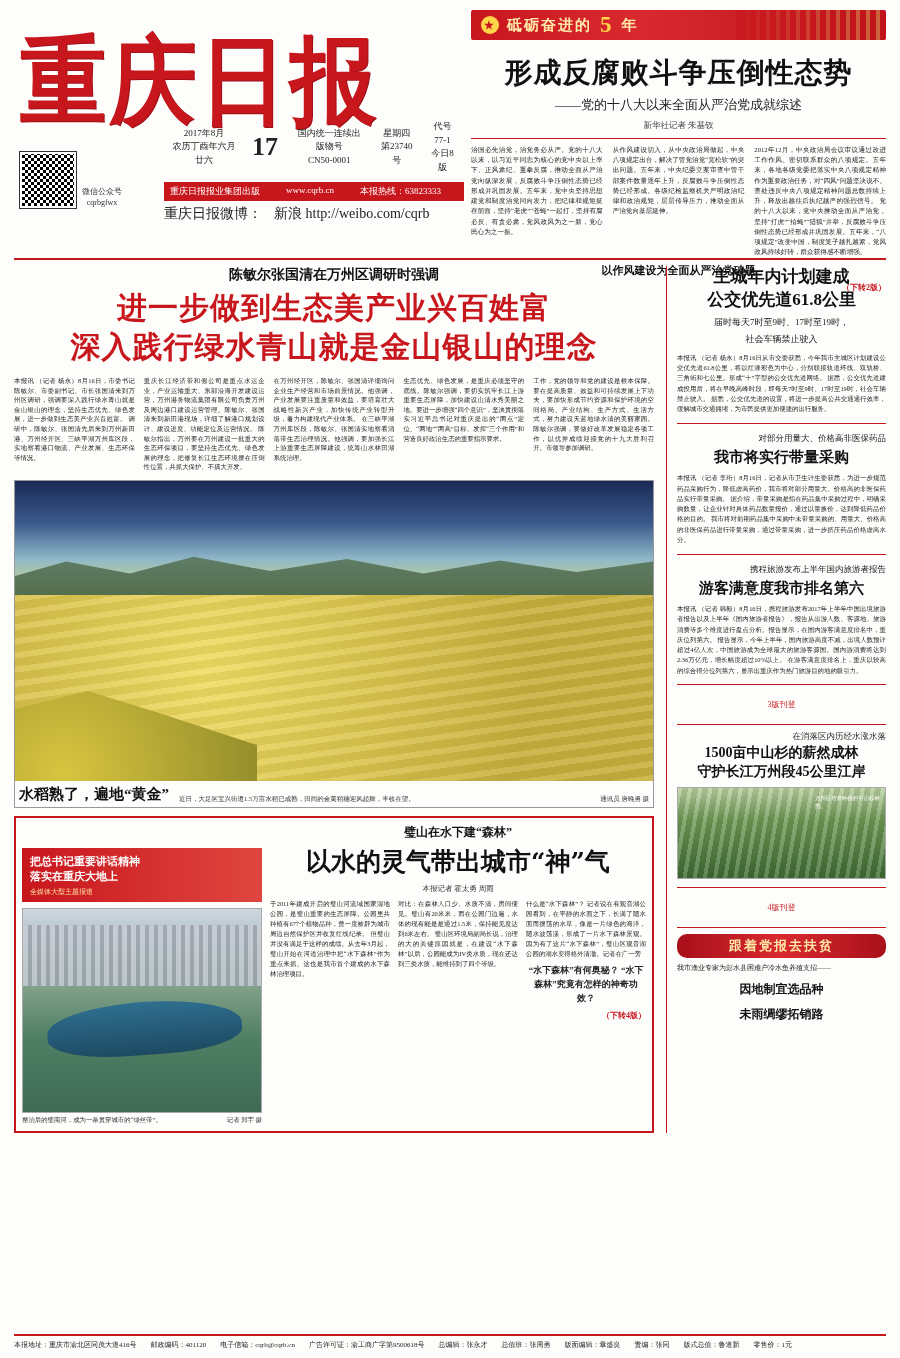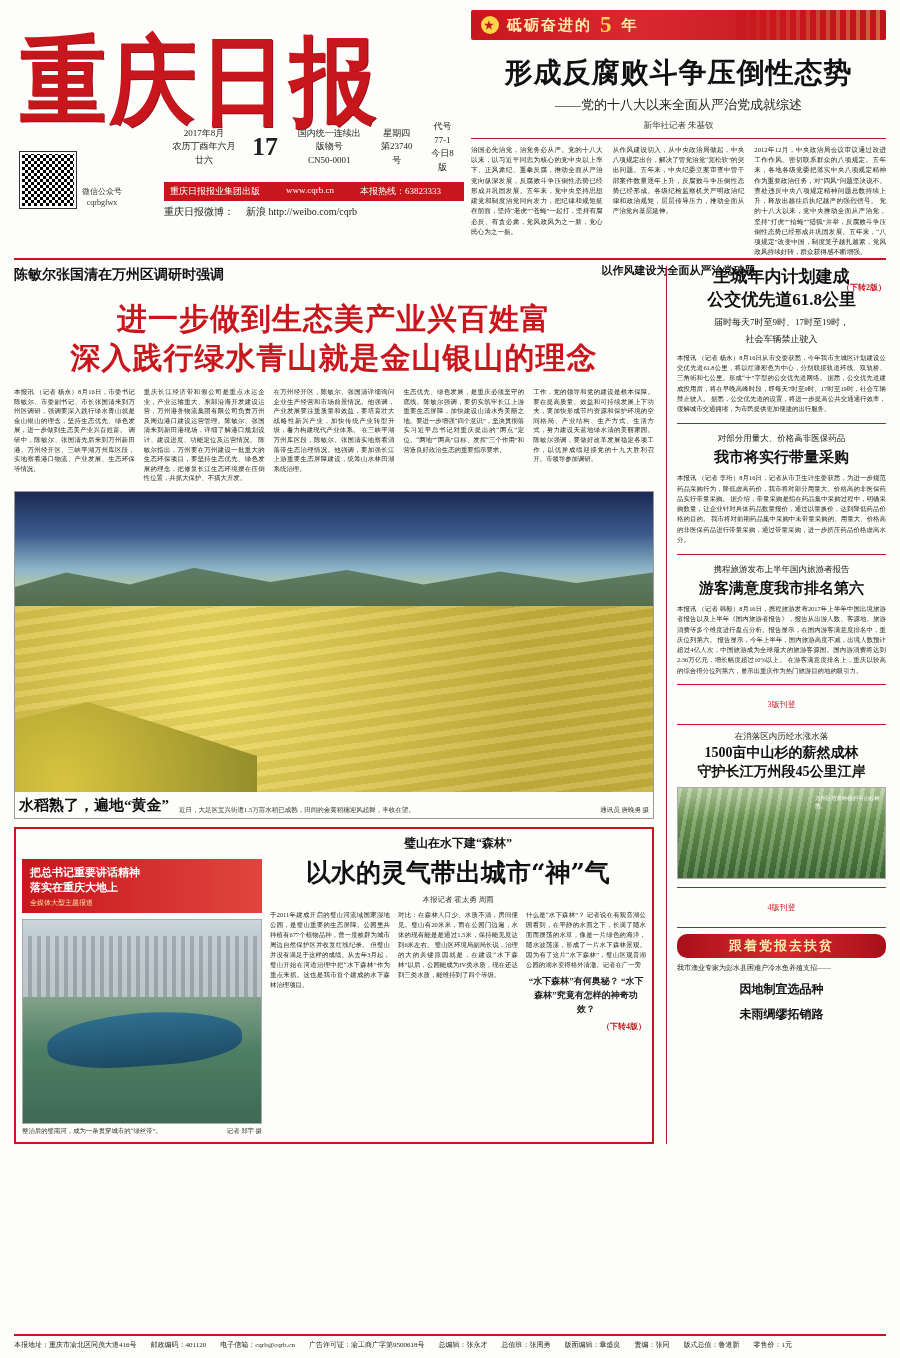--- a/index.html
+++ b/index.html
@@ -37,21 +37,21 @@
   }
   .qr-caption { font-size: 8px; line-height: 1.4; margin-left: 6px; color:#333; text-align:center; }
   .mh-meta { position:absolute; left:150px; top:110px; width: 300px; }
   .mh-date-row { display:flex; align-items:center; font-size:9px; color:#222; }
   .mh-date-col { text-align:center; padding:0 8px; line-height:1.5; }
   .mh-bigday { font-size: 26px; font-weight:700; padding: 0 8px; }
   .mh-bar {
     margin-top: 8px; background:#c8161d; color:#fff;
     font-size: 9px; padding: 3px 6px; display:flex; gap:26px; white-space:nowrap;
   }
-  .mh-bar2 { margin-top:4px; font-size:10px; color:#222; display:flex; gap:12px; }
+  .mh-bar2 { margin-top:4px; font-size:14px; color:#222; display:flex; gap:12px; }
 
   .mh-right { flex:1; padding-left: 12px; }
   .banner {
     height: 30px; border-radius: 2px;
     background: linear-gradient(90deg,#c8161d 0%, #d9292f 40%, #b8121a 100%);
     color:#ffe9a8; display:flex; align-items:center; gap:8px; padding: 0 10px;
     font-size: 15px; font-weight:700; letter-spacing:2px;
     position: relative; overflow:hidden;
   }
   .banner .emblem {
@@ -80,21 +80,21 @@
   }
   .cont { text-align:right; font-size:8px; color:#c8161d; font-weight:700; }
 
   .red-rule { border-top: 2px solid #c8161d; margin: 8px 0 6px; }
 
   
   .body-grid { display:flex; gap: 12px; }
   .col-main { width: 640px; }
   .col-side { width: 220px; border-left: 1px solid #c8161d; padding-left: 10px; }
 
-  .lead-kicker { font-size: 14px; font-weight:700; margin-bottom:15px; }
+  .lead-kicker { text-align:center; font-size: 14px; font-weight:700; margin-bottom:4px; }
   .lead-title {
     text-align:center; font-size: 30px; font-weight:700; color:#c8161d;
     line-height:1.3; font-family:"DejaVu Serif",serif; letter-spacing:1px;
   }
   .lead-body { display:flex; gap:9px; margin-top:10px; font-size:6.4px; line-height:1.5; text-align:justify; color:#222; }
   .lead-body > div { flex:1; }
 
   
   .photo-block { margin-top: 8px; border:1px solid #999; }
   .photo {
@@ -152,21 +152,21 @@
   .feat-byline { text-align:center; font-size:7.5px; color:#333; margin-bottom:5px; }
   .feat-cols { display:flex; gap:8px; font-size:6.4px; line-height:1.55; text-align:justify; color:#222; }
   .feat-cols > div { flex:1; }
   .inline-h { text-align:center; font-weight:700; font-size:9px; margin:5px 0; }
 
   
   .side-title { text-align:center; font-size: 17px; font-weight:700; line-height:1.35; }
   .side-sub { text-align:center; font-size: 9px; color:#222; margin-top:4px; line-height:1.5; }
   .side-body { font-size:6.4px; line-height:1.6; text-align:justify; color:#222; margin-top:6px; }
   .side-rule { border-top:1px solid #c8161d; margin:9px 0; }
-  .side-kicker { text-align:center; font-size:8.5px; color:#222; }
+  .side-kicker { text-align:right; font-size:8.5px; color:#222; }
   .side-title2 { text-align:center; font-size: 15px; font-weight:700; margin-top:3px; }
   .side-title3 { text-align:center; font-size: 14px; font-weight:700; line-height:1.4; }
   .tagline {
     text-align:center; font-size:8px; color:#c8161d; border-top:1px solid #c8161d;
     border-bottom:1px solid #c8161d; padding:14px 0; margin: 8px 0 6px;
   }
   .side-photo {
     height: 92px; margin-top:5px; border:1px solid #aaa; position:relative; overflow:hidden;
     background: linear-gradient(#b9cfa0 0%, #6f9a55 35%, #3f6b34 100%);
   }

